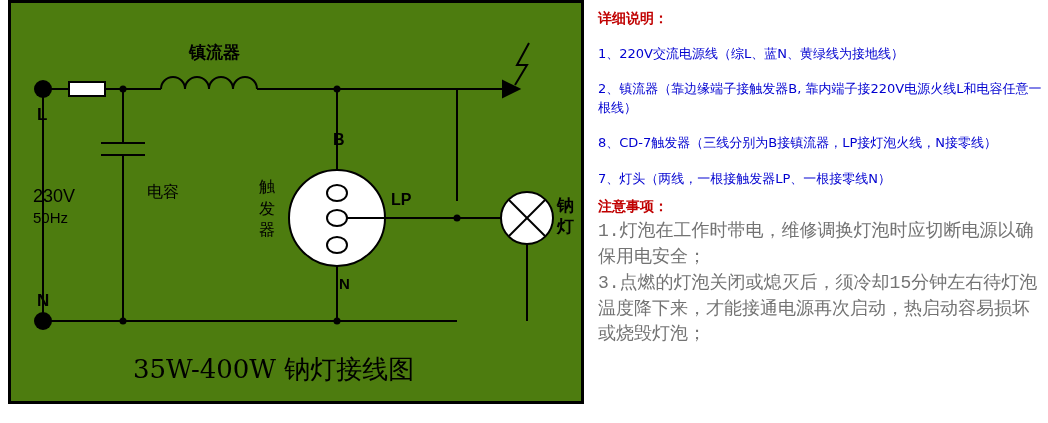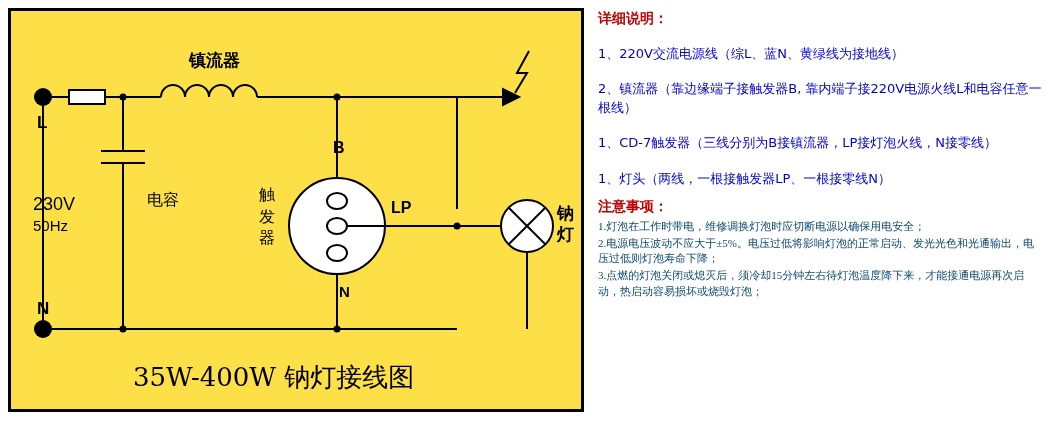--- a/index.html
+++ b/index.html
@@ -17,26 +17,26 @@
   #root {
     position: relative;
     width: 1048px;
     height: 423px;
   }
 
   
   #diagram-panel {
     position: absolute;
     left: 8px;
-    top: 8px;
+    top: 0;
     width: 576px;
     height: 404px;
     border: 3px solid #000;
     box-sizing: border-box;
-    background: #fde047;
+    background: #4d7c0f;
   }
   #diagram-svg {
     position: absolute;
     left: 0;
     top: 0;
   }
   .dlabel {
     position: absolute;
     font-family: "Liberation Sans", sans-serif;
     color: #000;
@@ -61,23 +61,23 @@
     margin: 0 0 3px 0;
   }
   .item {
     color: #0000d0;
     font-size: 13px;
     font-family: "DejaVu Sans", "Liberation Sans", sans-serif;
     line-height: 1.42;
     margin: 17px 0 1px 0;
   }
   .note {
-    color: #0c4a6e;
-    font-size: 11px;
-    font-family: Liberation Serif, serif;
+    color: #737373;
+    font-size: 18px;
+    font-family: Liberation Mono, monospace;
     line-height: 1.42;
     margin: 0 0 1px 0;
   }
   #notes-heading { margin-top: 10px; }
 </style>
 </head>
 <body>
 
 <div id="root">
 
@@ -162,23 +162,22 @@
 
     <div class="dlabel cn" style="left:122px; top:352px; font-size:26px; font-family:'DejaVu Serif','Liberation Serif',serif;">35W-400W  钠灯接线图</div>
   </div>
 
   <div id="text-panel">
 
     <div class="heading">详细说明：</div>
 
     <div class="item">1、220V交流电源线（综L、蓝N、黄绿线为接地线）</div>
     <div class="item">2、镇流器（靠边缘端子接触发器B, 靠内端子接220V电源火线L和电容任意一根线）</div>
-    <div class="item">1、CD-7触发器（三线分别为B接镇流器，LP接灯泡火线，N接零线）</div>
-    <div class="item">1、灯头（两线，一根接触发器LP、一根接零线N）</div>
+    <div class="item">8、CD-7触发器（三线分别为B接镇流器，LP接灯泡火线，N接零线）</div>
+    <div class="item">7、灯头（两线，一根接触发器LP、一根接零线N）</div>
 
     <div class="heading" id="notes-heading">注意事项：</div>
 
     <div class="note">1.灯泡在工作时带电，维修调换灯泡时应切断电源以确保用电安全；</div>
-    <div class="note">2.电源电压波动不应大于±5%。电压过低将影响灯泡的正常启动、发光光色和光通输出，电压过低则灯泡寿命下降；</div>
     <div class="note">3.点燃的灯泡关闭或熄灭后，须冷却15分钟左右待灯泡温度降下来，才能接通电源再次启动，热启动容易损坏或烧毁灯泡；</div>
   </div>
 
 </div>
 
 </body></html>

